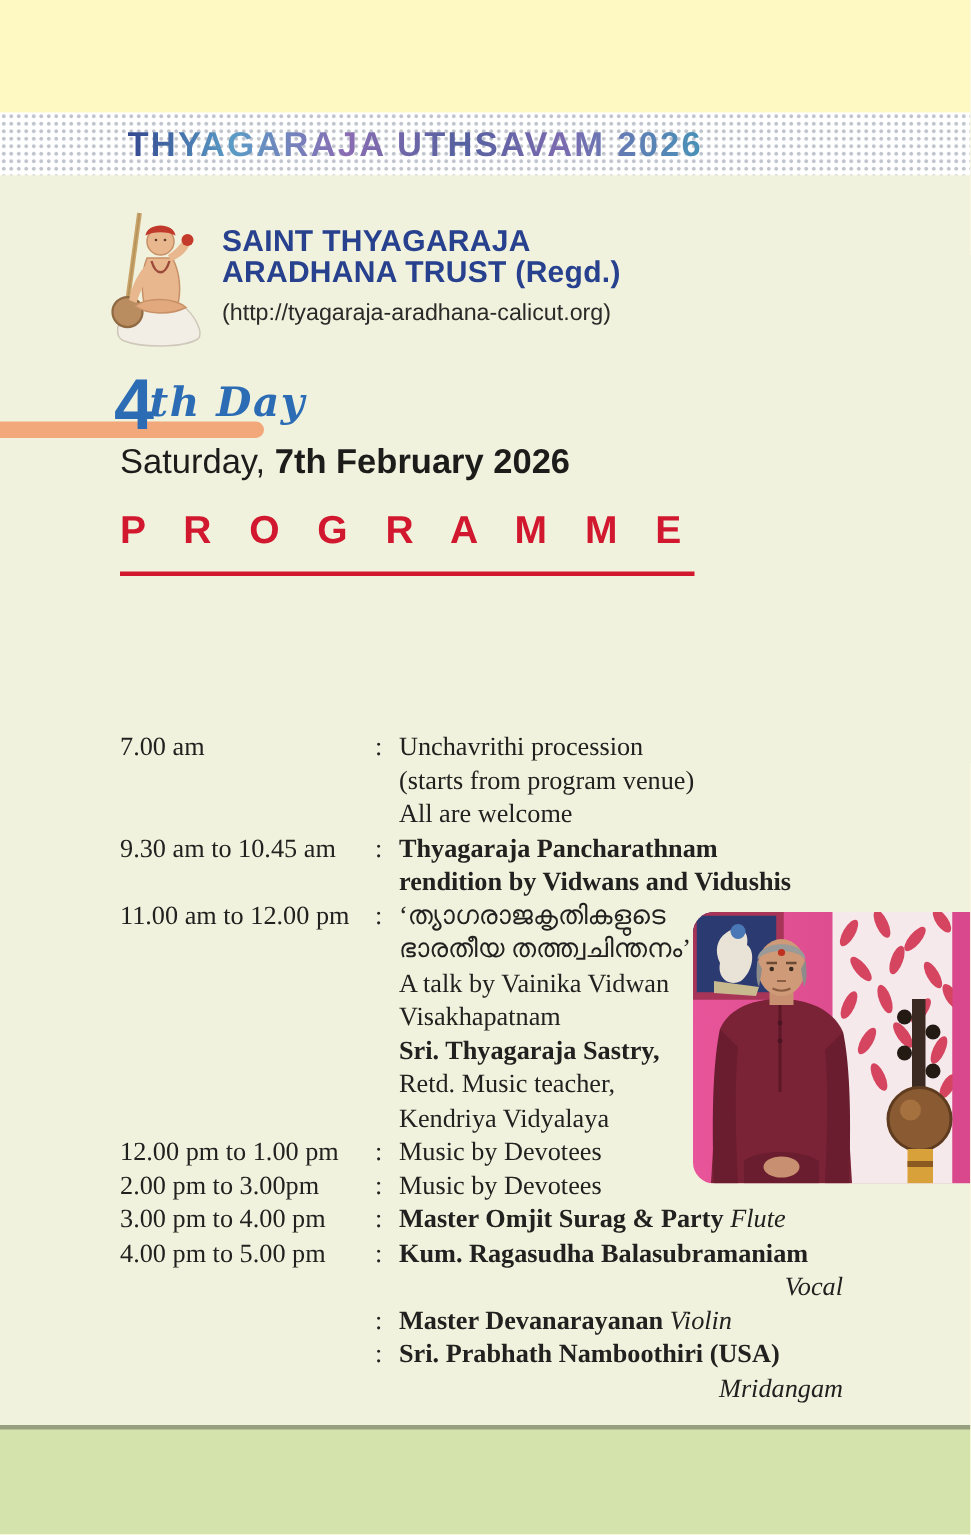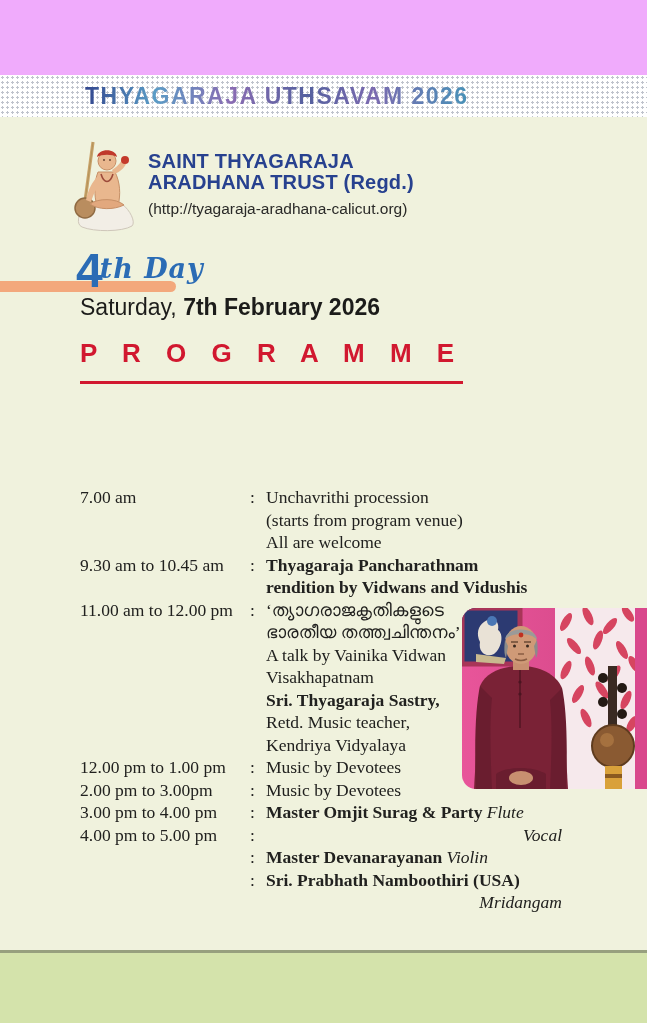--- a/index.html
+++ b/index.html
@@ -1,17 +1,17 @@
 <!DOCTYPE html>
 <html><head>
 <meta charset="utf-8">
 <style>
   html,body{margin:0;padding:0;}
   .page{
-    position:relative;width:647px;height:1023px;background:#f0abfc;
+    position:relative;width:647px;height:1023px;background:#fef9c3;
     overflow:hidden;font-family:"Liberation Sans",sans-serif;
   }
   
   .banner{
     position:absolute;top:75px;left:0;width:647px;height:42px;
     background-color:#ffffff;
     background-image:radial-gradient(circle,#bfc3cc 1.1px,rgba(0,0,0,0) 1.4px);
     background-size:5px 5px;
     display:flex;align-items:center;
   }
@@ -171,20 +171,21 @@
         <div class="stime">3.00 pm to 4.00 pm</div>
         <div class="scolon">:</div>
         <div class="scontent">
           <div class="sline"><span class="b">Master Omjit Surag &amp; Party </span><span class="i">Flute</span></div>
         </div>
       </div>
       <div class="srow">
         <div class="stime">4.00 pm to 5.00 pm</div>
         <div class="scolon">:</div>
         <div class="scontent">
+          <div class="sline"><span class="b">Kum. Ragasudha Balasubramaniam</span></div>
           <div class="sline right"><span class="i">Vocal</span></div>
         </div>
       </div>
       <div class="srow">
         <div class="stime"></div>
         <div class="scolon">:</div>
         <div class="scontent">
           <div class="sline"><span class="b">Master Devanarayanan </span><span class="i">Violin</span></div>
         </div>
       </div>

